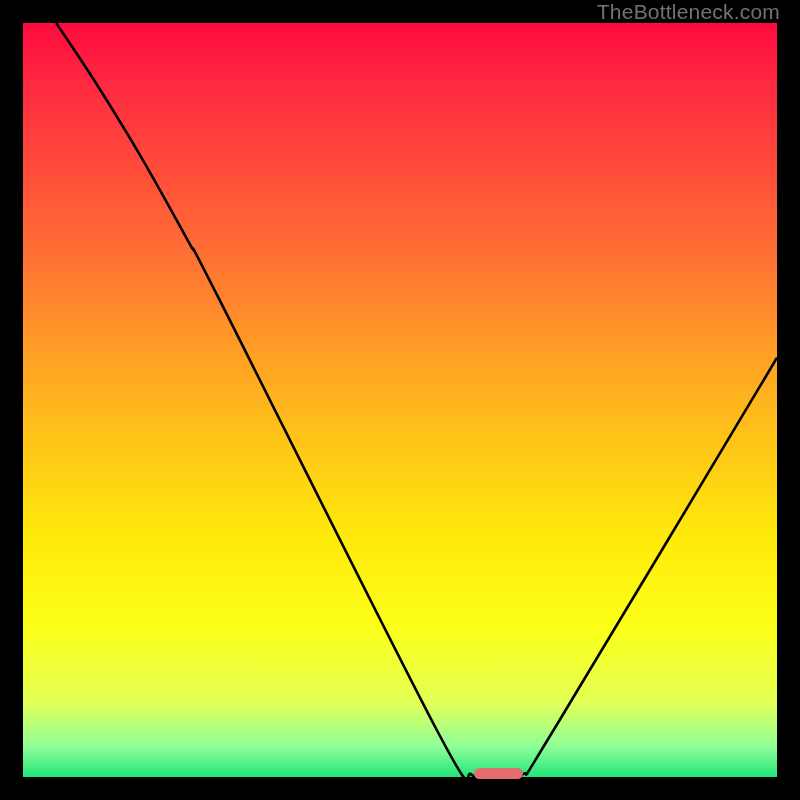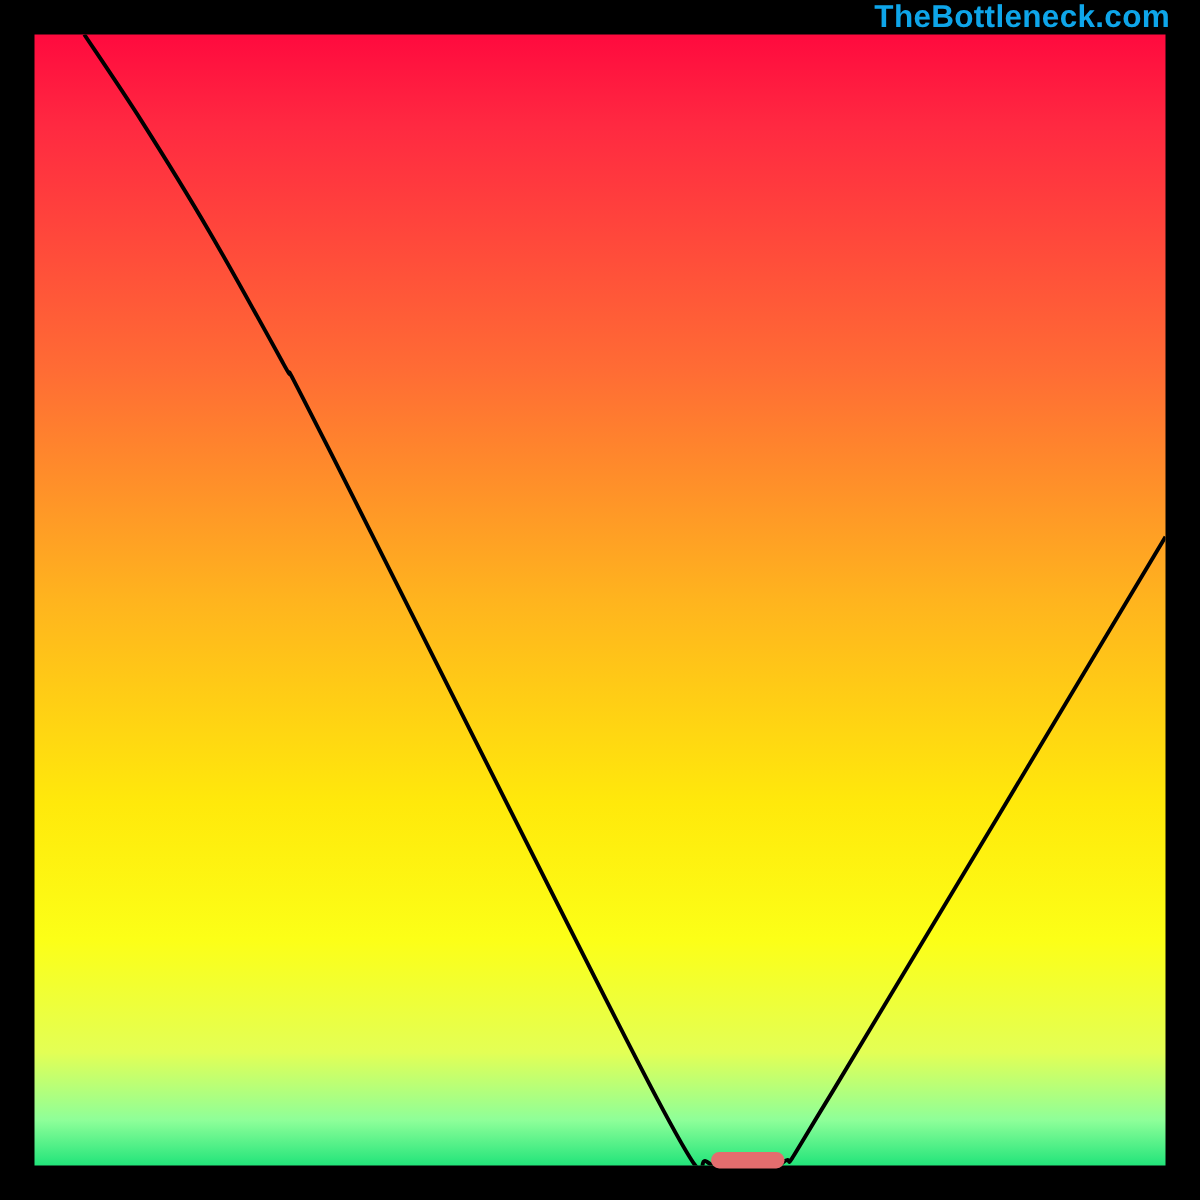--- a/index.html
+++ b/index.html
@@ -46,22 +46,22 @@
     position: absolute;
     background: #e46d6e;
     border-radius: 999px;
   }
   .watermark {
     position: absolute;
     top: 0px;
     right: 20px;
     font-family: Arial, Helvetica, sans-serif;
     font-size: 21px;
-    font-weight: 700;
-    color: #0ea5e9;
+    font-weight: 400;
+    color: #737373;
     letter-spacing: 0.2px;
   }
 </style>
 </head>
 <body>
 
 <div class="frame">
   <div class="plot-area"></div>
 
   <svg class="curve-svg" viewBox="0 0 754 754" preserveAspectRatio="none">

